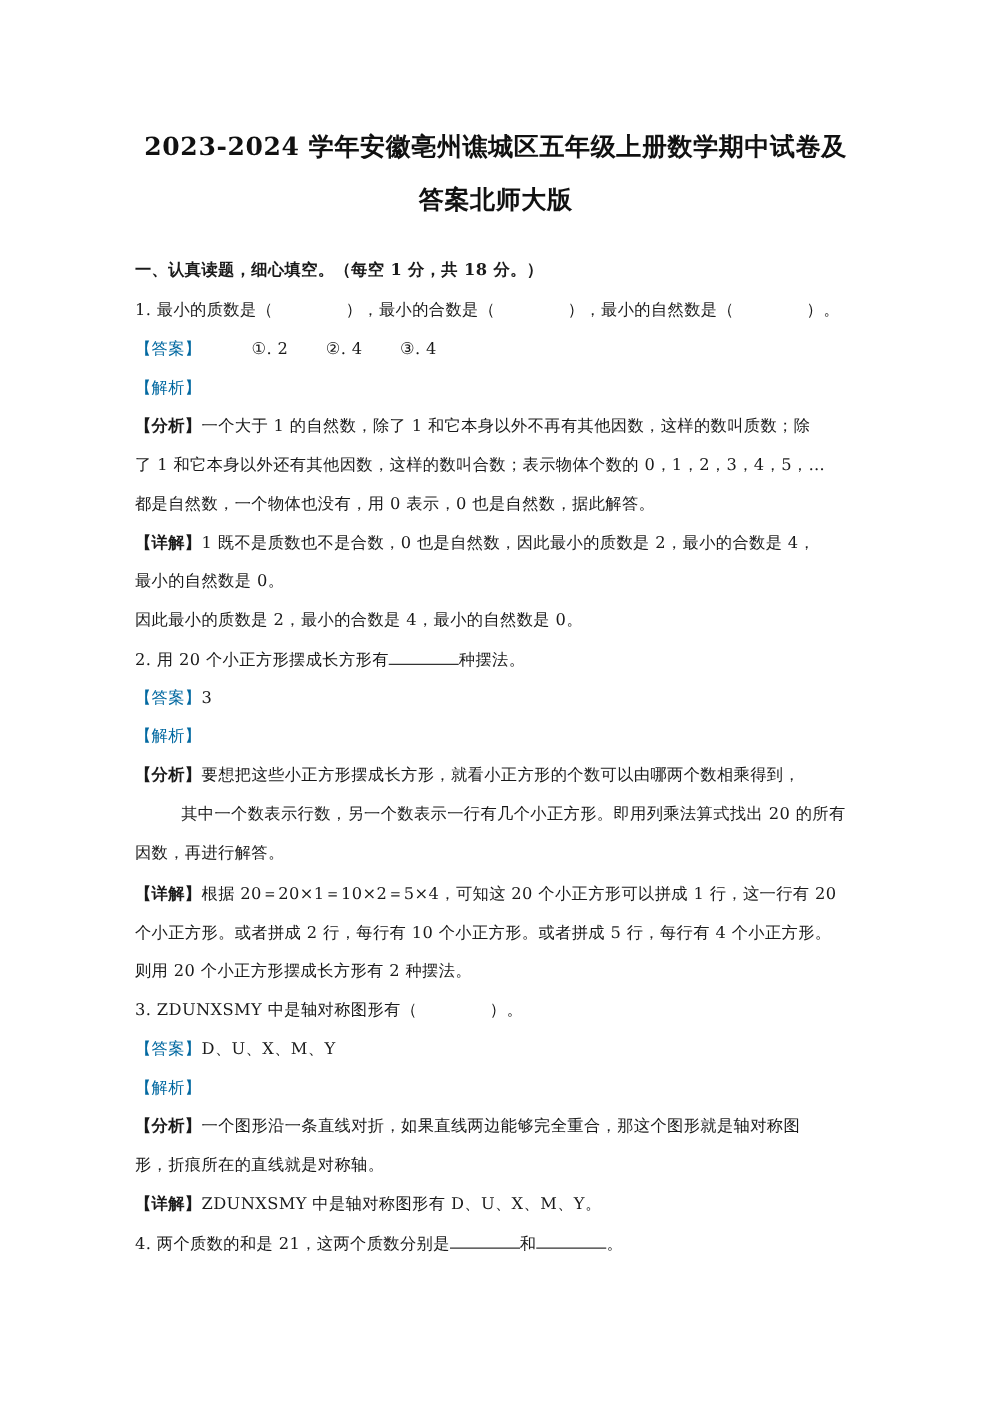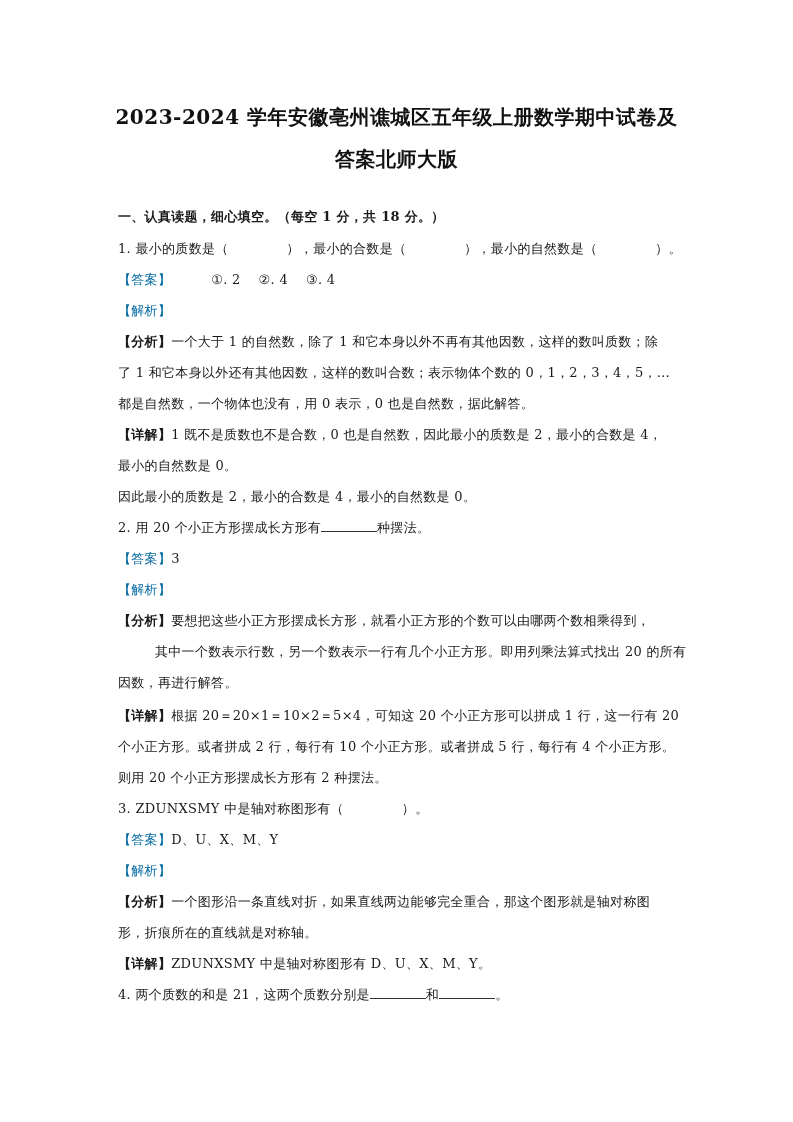--- a/index.html
+++ b/index.html
@@ -22,21 +22,21 @@
       text-align: center;
       font-weight: bold;
       font-size: 20px;
       color: #111;
       letter-spacing: 0.5px;
     }
     .title.l1 { top: 104px; }
     .title.l2 { top: 146px; }
     .line {
       position: absolute;
-      left: 118px;
+      left: 108px;
       width: 562px;
       font-size: 13px;
       line-height: 18px;
       white-space: nowrap;
       letter-spacing: 0.3px;
     }
     .section {
       font-weight: bold;
       font-size: 13px;
     }
@@ -53,21 +53,21 @@
       border-bottom: 1px solid #333;
       height: 12px;
       vertical-align: baseline;
     }
     .paren-gap {
       display: inline-block;
       width: 58px;
     }
     .ans-item {
       display: inline-block;
-      margin-left: 18px;
+      margin-left: 30px;
     }
     .ans-item.first { margin-left: 40px; }
   </style>
 </head>
 <body>
 
 <div class="title l1">2023-2024 学年安徽亳州谯城区五年级上册数学期中试卷及</div>
 <div class="title l2">答案北师大版</div>
 
 <div class="line section" style="top:208px;">一、认真读题，细心填空。（每空 1 分，共 18 分。）</div>

